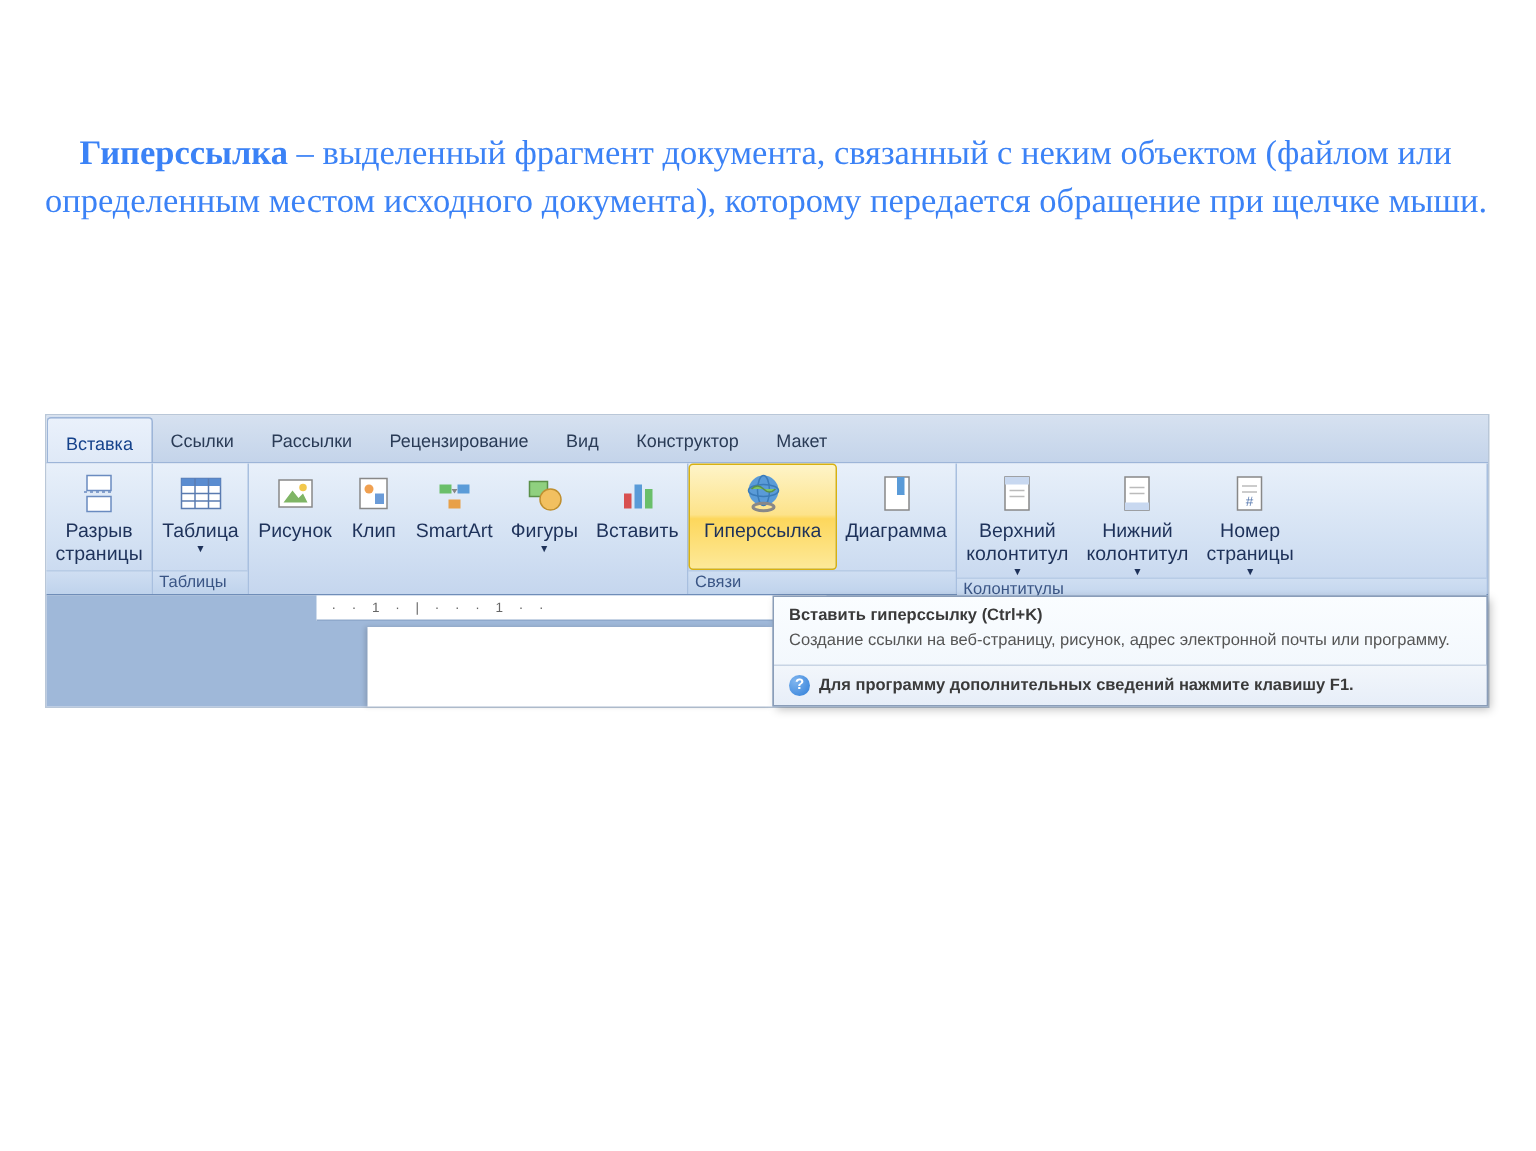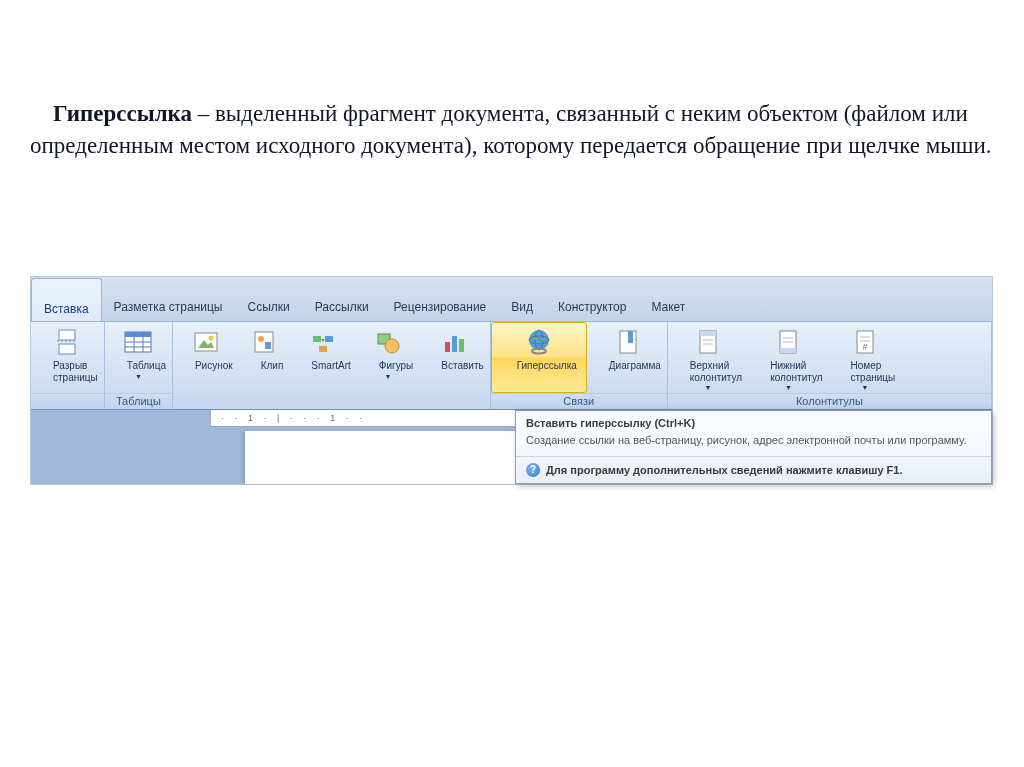--- a/index.html
+++ b/index.html
@@ -8,39 +8,38 @@
   background: #fff;
   width: 1024px;
   height: 767px;
   position: relative;
 }
 .definition {
   padding: 86px 30px 0 30px;
   font-family: "Times New Roman", serif;
   font-size: 23px;
   line-height: 1.4;
-  color: #0f172a;
-  margin-top: 12px;
+  color: #3b82f6;
 }
 .definition .bold { font-weight: bold; }
 .screenshot-wrap {
   position: absolute;
   left: 30px;
   top: 276px;
   width: 963px;
   border: 1px solid #b9c7d8;
 }
 .tabs {
   display: flex;
   background: linear-gradient(#d6e1f0, #c4d4ea);
   border-bottom: 1px solid #9db5d8;
   font-size: 12px;
 }
 .tab {
-  padding: 23px 12px 5px 12px;
+  padding: 10px 12px 5px 12px;
   color: #2a3b56;
   cursor: pointer;
   border-right: 1px solid transparent;
 }
 .tab.active {
   background: linear-gradient(#eaf1fb, #dfe9f7);
   border: 1px solid #9db5d8;
   border-bottom: none;
   border-radius: 3px 3px 0 0;
   color: #15428b;
@@ -57,21 +56,20 @@
   flex-direction: column;
   border-right: 1px solid #a8bfdf;
 }
 .group-items {
   display: flex;
   flex: 1;
   align-items: stretch;
 }
 .group-label {
   font-size: 11px;
-  text-align: center;
   color: #3a5585;
   padding: 1px 4px 2px;
   background: linear-gradient(#cfdef2, #bfd3ec);
   border-top: 1px solid #b8cce6;
   position: relative;
 }
 .rbtn {
   display: flex;
   flex-direction: column;
   align-items: center;
@@ -88,25 +86,24 @@
 }
 .rbtn .icon {
   width: 32px;
   height: 32px;
   display: flex;
   align-items: center;
   justify-content: center;
   margin-bottom: 2px;
 }
 .rbtn .lbl {
-  font-size: 10px;
-  text-align: left;
+  font-size: 13px;
+  text-align: center;
   color: #1e325a;
   line-height: 1.15;
-  margin-left: 16px;
 }
 .rbtn .dd {
   font-size: 7px;
   color: #1e325a;
   margin-top: 1px;
 }
 .doc-area {
   display: flex;
   height: 74px;
   background: #9fb8d9;
@@ -182,21 +179,20 @@
 </head>
 <body>
 
 <div class="definition">
   &nbsp;&nbsp;&nbsp;&nbsp;<span class="bold">Гиперссылка</span><span> – выделенный фрагмент документа, связанный с неким объектом (файлом или определенным местом исходного документа), которому передается обращение при щелчке мыши.</span>
 </div>
 
 <div class="screenshot-wrap">
   <div class="tabs">
     <div class="tab active">Вставка</div>
-    <div class="tab">Разметка страницы</div>
     <div class="tab">Ссылки</div>
     <div class="tab">Рассылки</div>
     <div class="tab">Рецензирование</div>
     <div class="tab">Вид</div>
     <div class="tab">Конструктор</div>
     <div class="tab">Макет</div>
   </div>
 
   <div class="ribbon">
 

